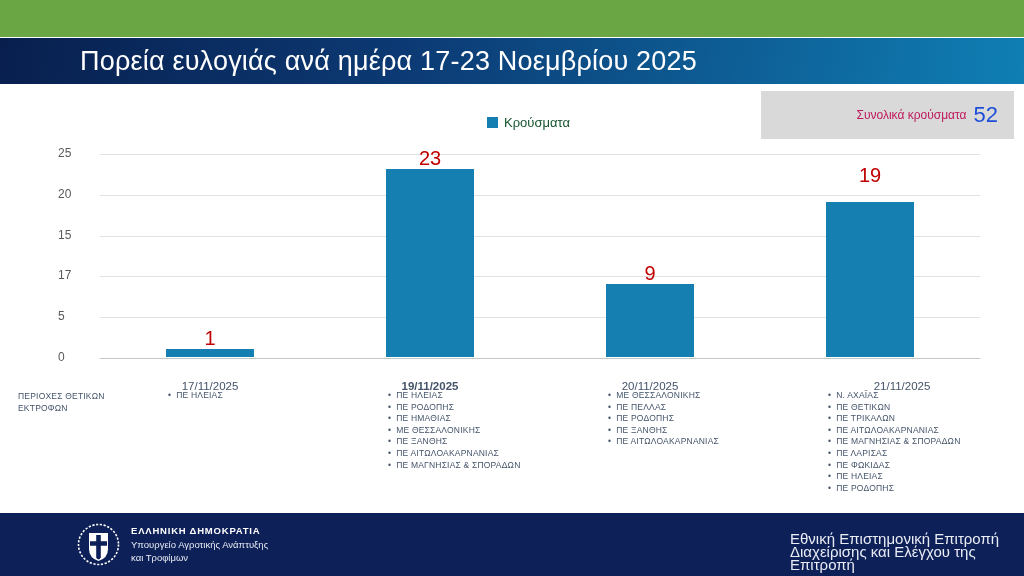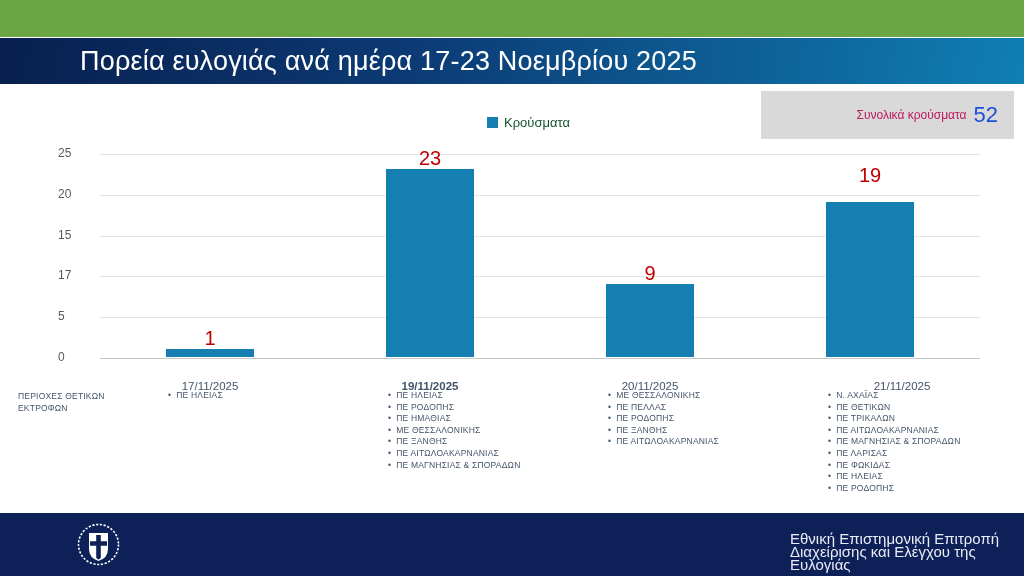--- a/index.html
+++ b/index.html
@@ -205,19 +205,24 @@
         </div>
       </div>
     </div>
 
   <div class="footer">
     <svg class="emblem" viewBox="0 0 45 45">
       <circle cx="22.5" cy="22.5" r="20" fill="none" stroke="#ffffff" stroke-width="1.6" stroke-dasharray="2.2 1.6"></circle>
       <path d="M13 11 h19 v16 q0 9 -9.5 12 q-9.5 -3 -9.5 -12 Z" fill="#ffffff"></path>
       <path d="M20.2 13 h4.6 v6.2 h6.2 v4.6 h-6.2 v12 q-1.2 1.4 -2.3 1.8 q-1.1 -0.4 -2.3 -1.8 v-12 h-6.2 v-4.6 h6.2 Z" fill="#0d2057"></path>
     </svg>
+    <div class="ministry">
+      <div class="ministry-line1">ΕΛΛΗΝΙΚΗ ΔΗΜΟΚΡΑΤΙΑ</div>
+      <div class="ministry-line2">Υπουργείο Αγροτικής Ανάπτυξης</div>
+      <div class="ministry-line3">και Τροφίμων</div>
+    </div>
     <div class="committee">
       <div class="committee-line">Εθνική Επιστημονική Επιτροπή</div>
-      <div class="committee-line">Διαχείρισης και Ελέγχου της Ευλογιάς</div>
+      <div class="committee-line">Διαχείρισης και Ελέγχου της Επιτροπή</div>
     </div>
   </div>
 
 </div>
 
 </body></html>

